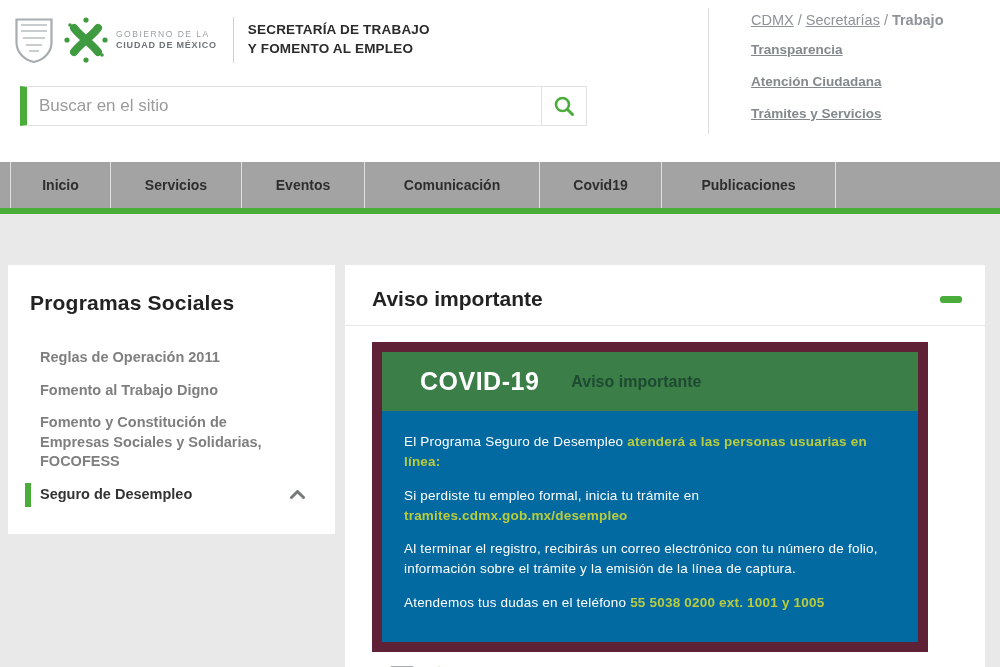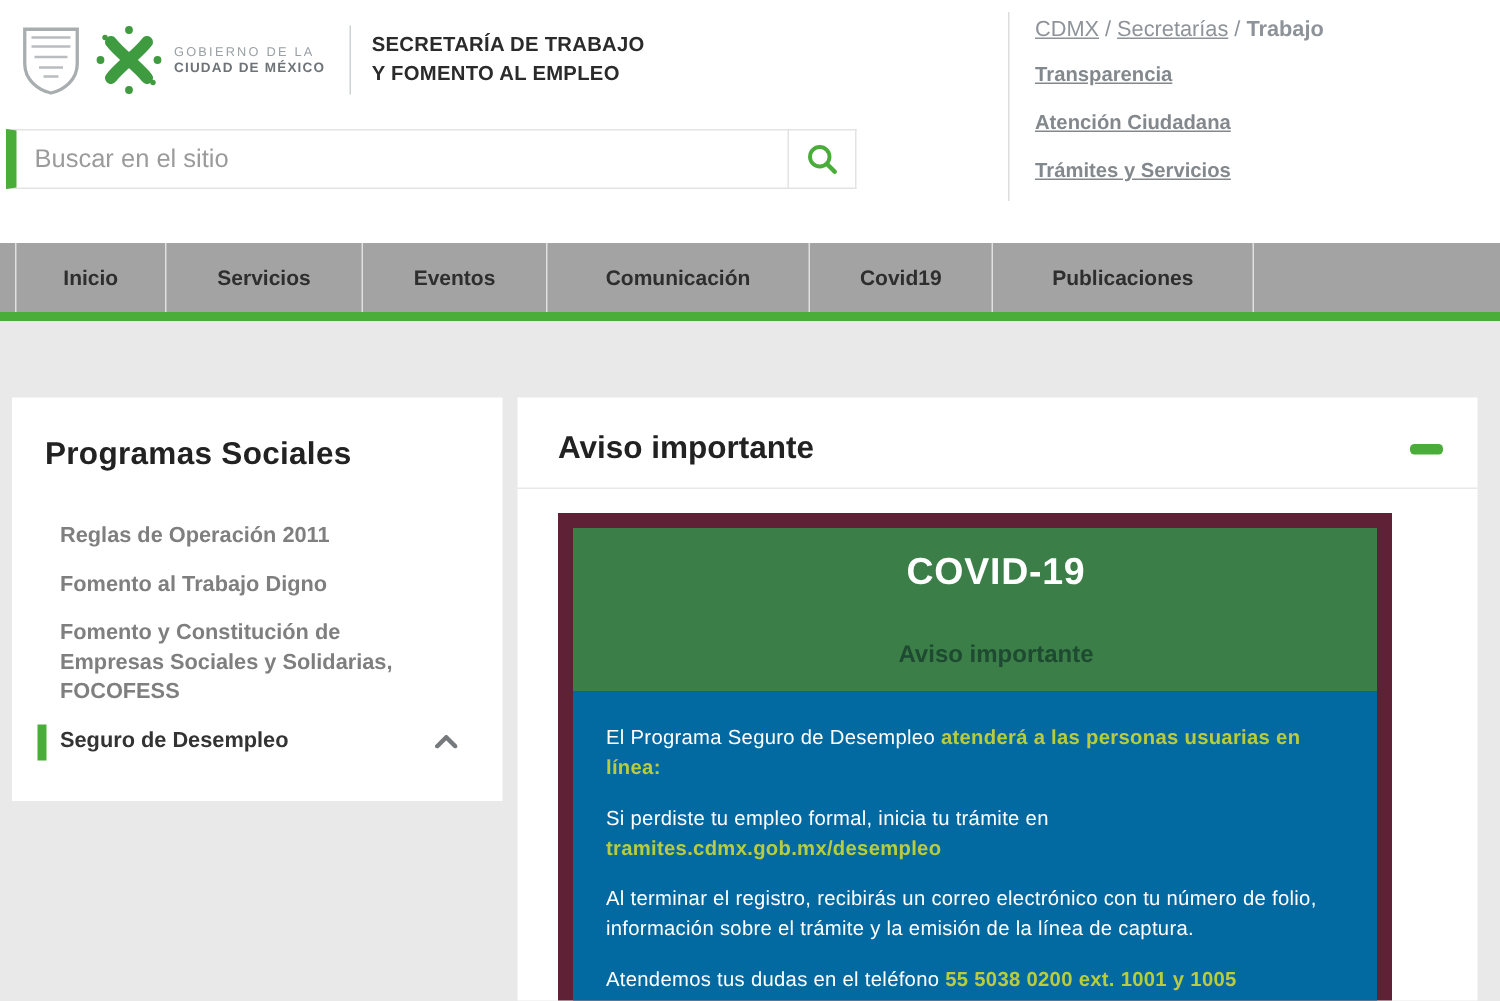--- a/index.html
+++ b/index.html
@@ -14,35 +14,35 @@
   .header { background:#fff; height:162px; position:relative; }
   .brand-row { display:flex; align-items:center; padding:14px 0 0 14px; }
   .shield-icon { width:40px; height:47px; }
   .knot-icon { width:52px; height:52px; margin-left:6px; }
   .gob-text { margin-left:4px; line-height:1.25; }
   .gob-line1 { font-size:8.5px; letter-spacing:1.5px; color:#9aa0a3; }
   .gob-line2 { font-size:9px; letter-spacing:0.8px; font-weight:bold; color:#6d7377; }
   .brand-divider { width:1px; height:46px; background:#cfd2d4; margin:0 14px 0 16px; }
   .sec-title { font-size:13.5px; font-weight:bold; color:#2b2b2b; line-height:1.4; letter-spacing:0.2px; }
   
-  .search-wrap { position:absolute; left:4px; top:86px; display:flex; height:40px; }
+  .search-wrap { position:absolute; left:20px; top:86px; display:flex; height:40px; }
   .search-input {
     width:522px; height:40px; border:1px solid #e3e3e3; border-left:7px solid #4aad3a;
     padding:0 12px; font-size:17px; color:#555; outline:none;
     font-family:"Liberation Sans", sans-serif; background:#fff;
   }
   .search-input::placeholder { color:#9b9b9b; }
   .search-btn {
     width:45px; height:40px; border:1px solid #e3e3e3; border-left:none;
     background:#fff; display:flex; align-items:center; justify-content:center; cursor:pointer;
   }
   
   .header-right {
-    position:absolute; left:672px; top:8px; height:126px;
-    border-left:1px solid #ddd; padding-left:17px; padding-top:4px;
+    position:absolute; left:708px; top:8px; height:126px;
+    border-left:1px solid #ddd; padding-left:42px; padding-top:4px;
   }
   .breadcrumb { font-size:14.5px; color:#8d9399; margin-bottom:14px; }
   .breadcrumb a { color:#8d9399; text-decoration:underline; cursor:pointer; }
   .breadcrumb .bc-sep { margin:0 4px; }
   .breadcrumb .bc-current { font-weight:bold; color:#8d9399; }
   .quick-link {
     display:block; font-size:13.5px; font-weight:bold; color:#83888c;
     text-decoration:underline; margin:0 0 17px 0; cursor:pointer;
   }
   
@@ -71,21 +71,21 @@
     display:flex; align-items:center; justify-content:space-between;
   }
   .active-bar { position:absolute; left:-15px; top:-2px; width:6px; height:24px; background:#4aad3a; }
   
   .main-card { background:#fff; width:640px; padding-bottom:0; }
   .main-head { display:flex; align-items:center; justify-content:space-between; padding:22px 22px 14px 27px; border-bottom:1px solid #e8e8e8; }
   .main-title { font-size:21px; font-weight:bold; color:#222; }
   .minus-btn { width:22px; height:7px; background:#4aad3a; border:none; border-radius:3px; cursor:pointer; margin-right:1px; }
   
   .banner { margin:16px 0 0 27px; width:556px; background:#5f2135; padding:10px; }
-  .banner-band { background:#3b7e48; display:flex; align-items:center; gap:32px; padding:15px 10px 15px 38px;flex-direction:column; }
+  .banner-band { background:#3b7e48; display:flex; align-items:center; gap:32px; padding:15px 10px 15px 38px; }
   .banner-badge { font-size:25px; font-weight:bold; color:#fff; letter-spacing:0.5px; }
   .banner-sub { font-size:16px; font-weight:bold; color:#1d4a31; }
   .banner-body { background:#0369a1; padding:8px 30px 16px 22px; }
   .banner-body p { font-size:13.5px; color:#fff; line-height:1.5; margin:13px 0; letter-spacing:0.2px; }
   .hl { color:#b9cc3d; font-weight:bold; }
   .hl-block { display:block; }
   .hl-link { cursor:pointer; }
   
   .card-footer { display:flex; align-items:center; justify-content:space-between; padding:12px 40px 14px 45px; height:58px; }
   .cf-left { display:flex; align-items:center; gap:10px; }

